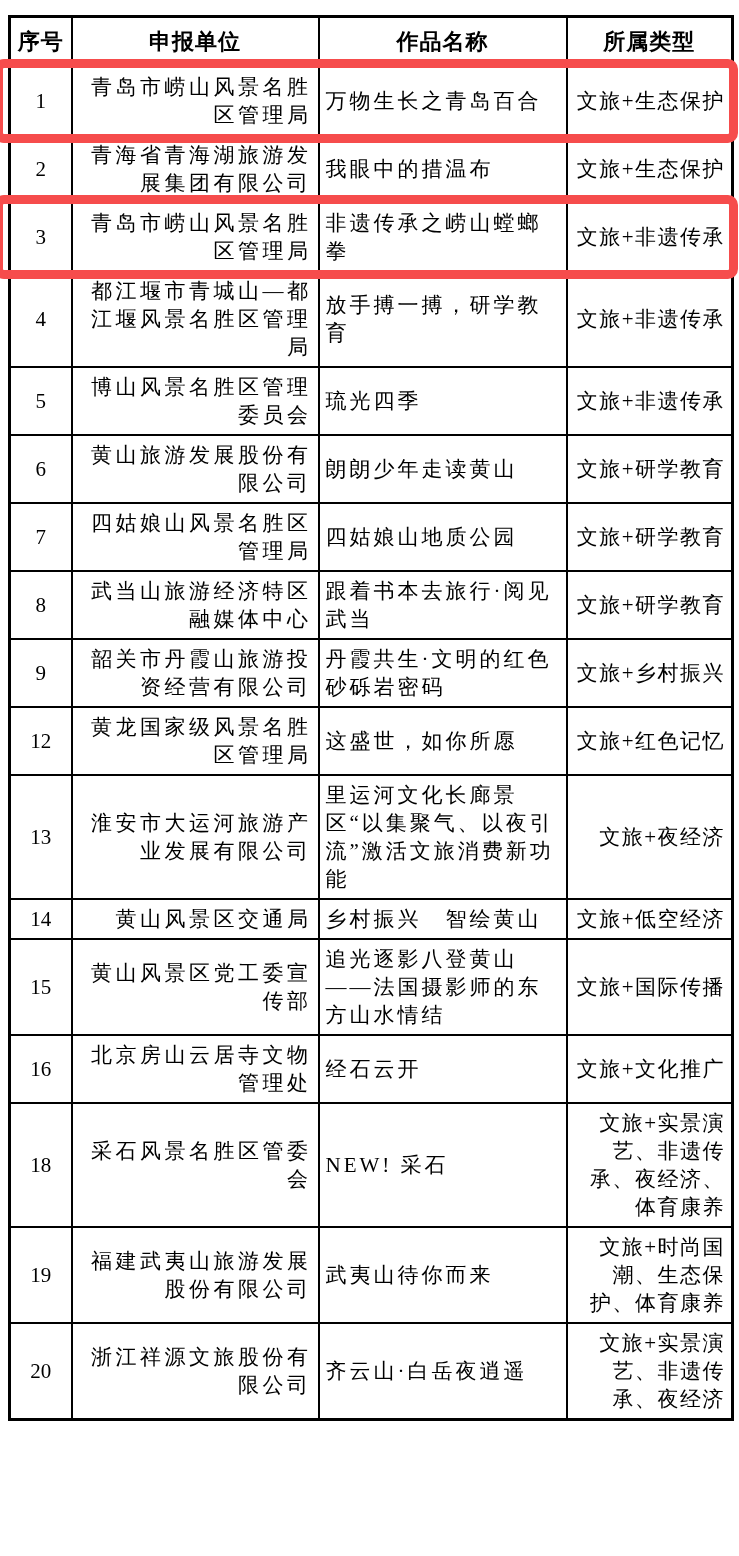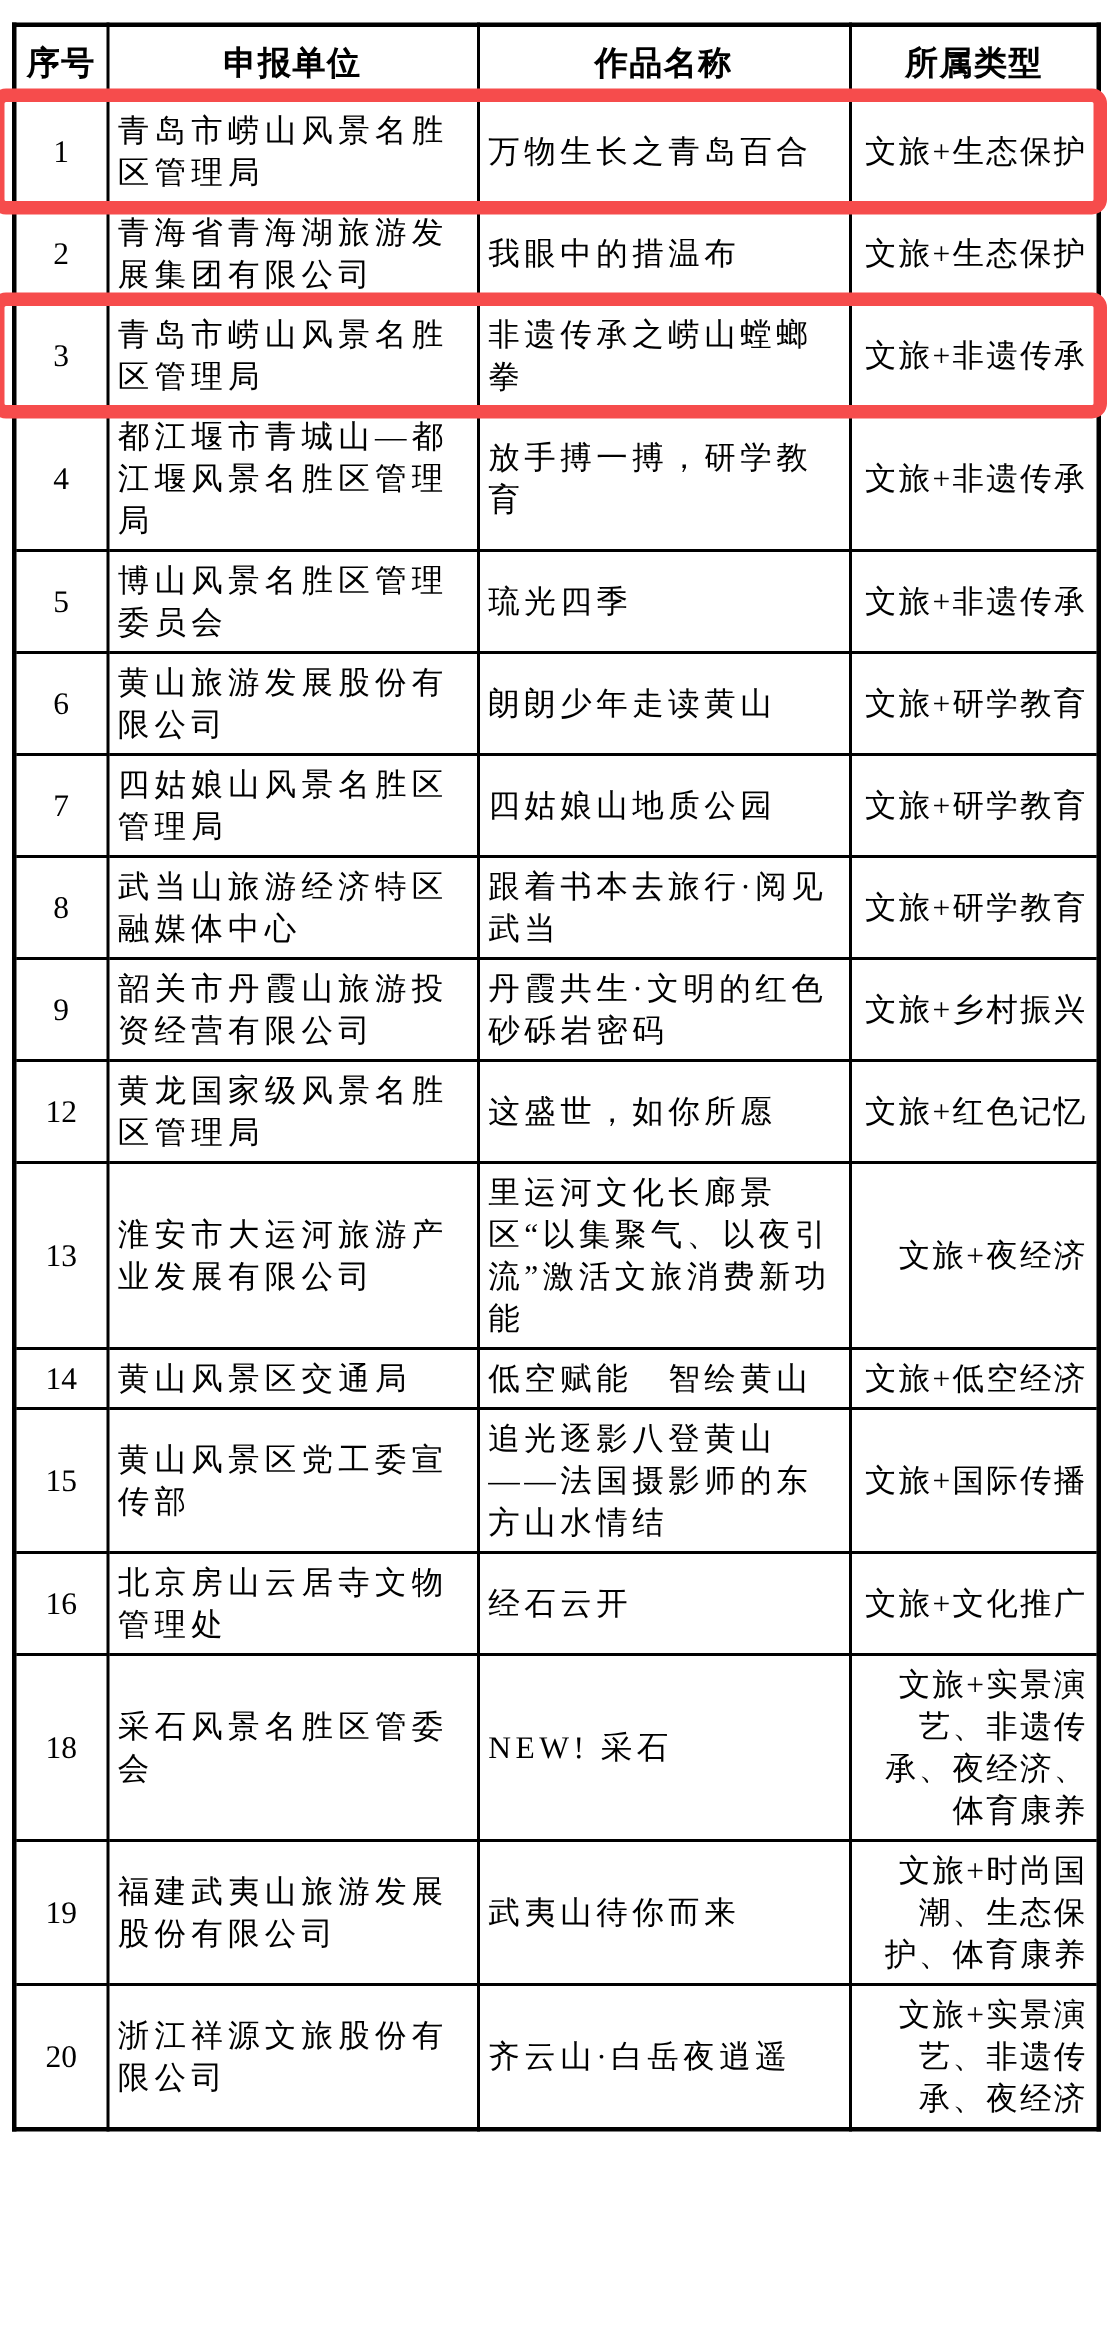--- a/index.html
+++ b/index.html
@@ -39,21 +39,21 @@
     font-size: 21px;
     line-height: 28px;
     padding: 5px 6px;
   }
   td.c-no {
     text-align: center;
     font-size: 24px;
     letter-spacing: 0;
   }
   td.c-unit {
-    text-align: left;
+    text-align: right;
     letter-spacing: 3.5px;
     padding-left: 12px;
     padding-right: 5px;
   }
   td.c-work {
     text-align: left;
     letter-spacing: 3px;
     padding-left: 10px;
     padding-right: 5px;
   }
@@ -157,21 +157,21 @@
         </tr>
         <tr>
           <td class="c-no">13</td>
           <td class="c-unit">淮安市大运河旅游产业发展有限公司</td>
           <td class="c-work">里运河文化长廊景区“以集聚气、以夜引流”激活文旅消费新功能</td>
           <td class="c-type">文旅+夜经济</td>
         </tr>
         <tr>
           <td class="c-no">14</td>
           <td class="c-unit">黄山风景区交通局</td>
-          <td class="c-work">低空赋能　智绘黄山</td>
+          <td class="c-work">乡村振兴　智绘黄山</td>
           <td class="c-type">文旅+低空经济</td>
         </tr>
         <tr>
           <td class="c-no">15</td>
           <td class="c-unit">黄山风景区党工委宣传部</td>
           <td class="c-work">追光逐影八登黄山——法国摄影师的东方山水情结</td>
           <td class="c-type">文旅+国际传播</td>
         </tr>
         <tr>
           <td class="c-no">16</td>

